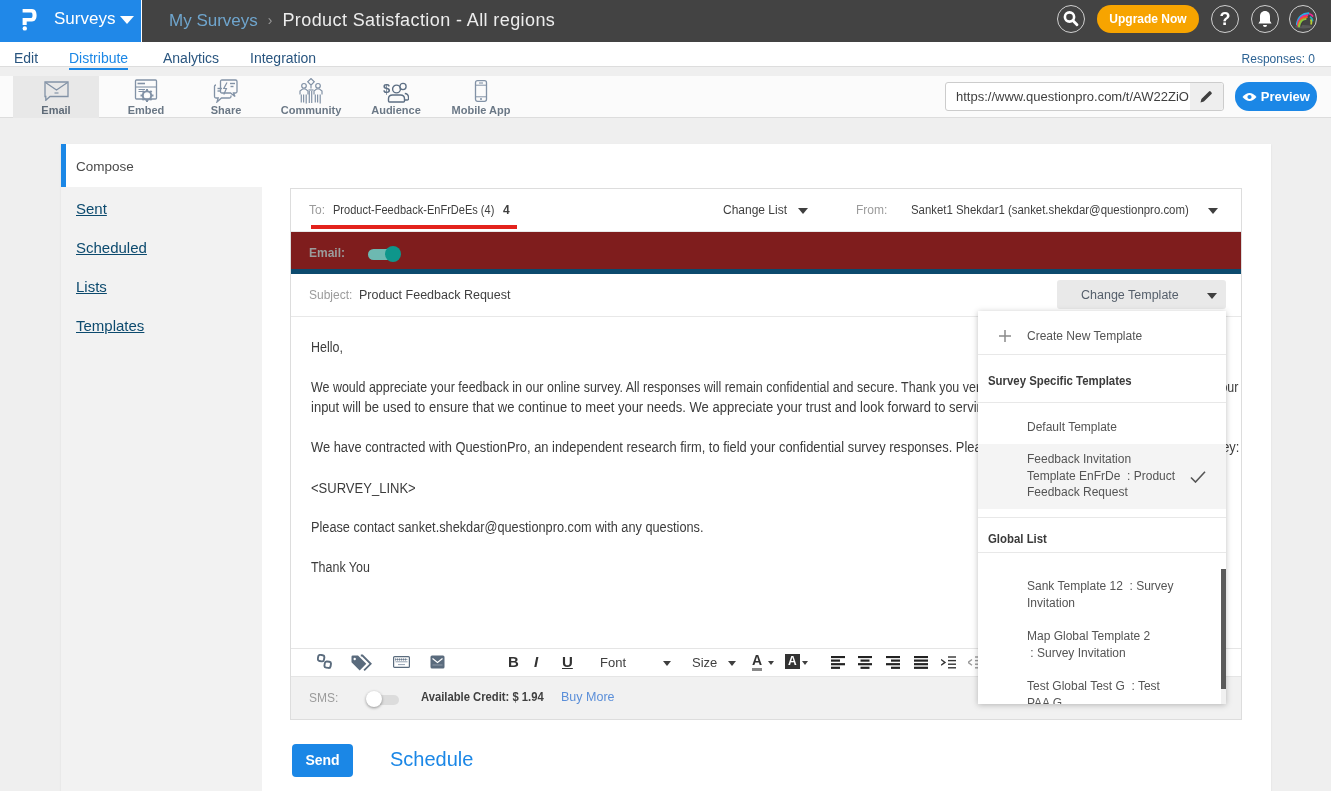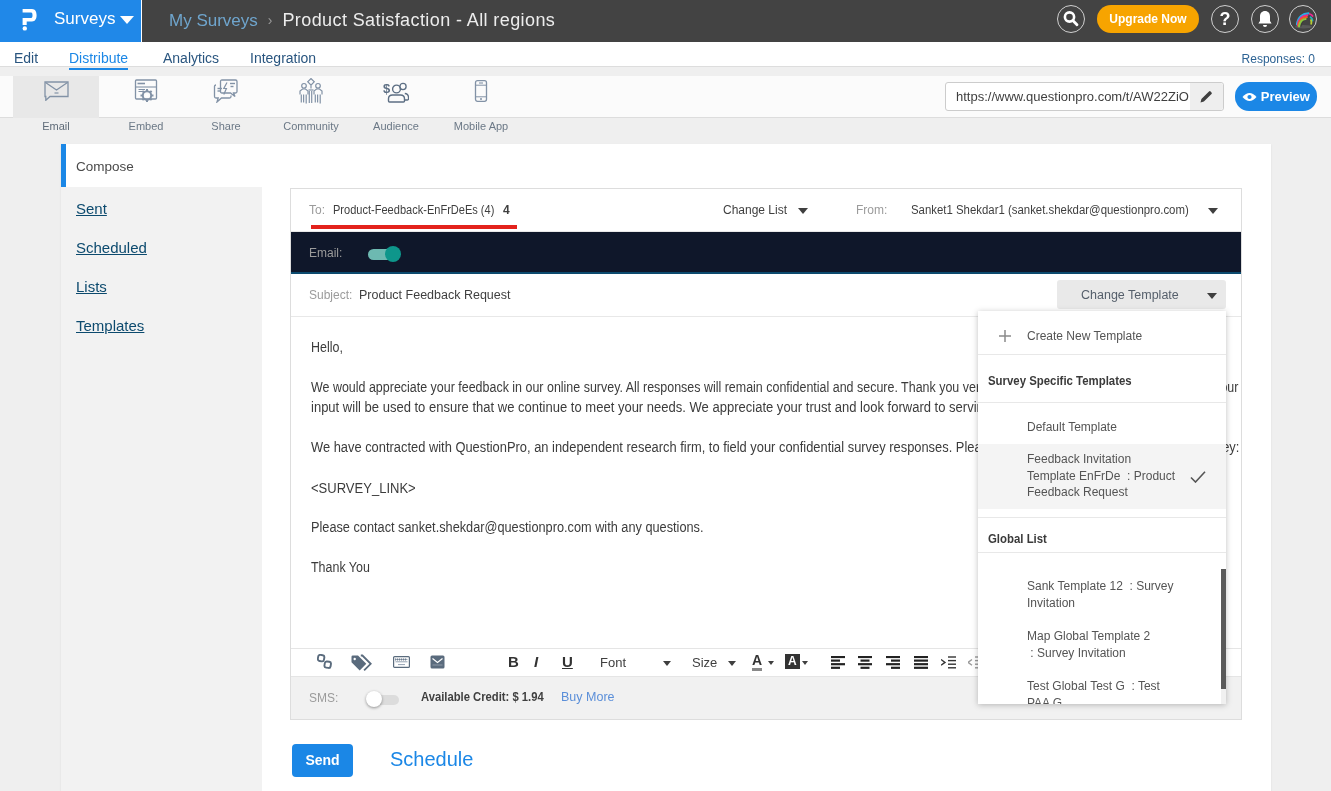--- a/index.html
+++ b/index.html
@@ -22,36 +22,36 @@
 #row2 { position:absolute; left:0; top:42px; width:1331px; height:25px; background:#fff; border-bottom:1px solid #ddd; }
 #row2 .tab { position:absolute; top:8px; font-size:14px; color:#29557f; }
 #row2 .active { color:#1b87e6; border-bottom:2px solid #1b87e6; padding-bottom:2px; }
 #responses { position:absolute; right:16px; top:10px; font-size:12px; color:#2d6394; }
 
 
 #row3 { position:absolute; left:0; top:76px; width:1331px; height:42px; background:#fbfbfb; border-bottom:1px solid #ddd; }
 #emailtab-bg { position:absolute; left:13px; top:0; width:86px; height:42px; background:#e8e8e8; }
 .dist { position:absolute; top:2px; width:86px; text-align:center; }
 .dist .ic { height:26px; display:flex; align-items:center; justify-content:center; }
-.dist .lbl { font-size:11px; color:#6b7886; margin-top:16px; }
+.dist .lbl { font-size:11px; color:#6b7886; margin-top:0px;font-weight:bold; }
 #urlbox { position:absolute; left:945px; top:6px; width:279px; height:29px; background:#fff; border:1px solid #ccc; border-radius:3px; font-size:13px; color:#3f3f3f; line-height:27px; padding-left:10px; white-space:nowrap; overflow:hidden; }
 #urlpencil { position:absolute; left:1190px; top:7px; width:33px; height:27px; background:#eee; border-radius:0 3px 3px 0; text-align:center; line-height:29px; }
 #preview { position:absolute; left:1235px; top:6px; width:82px; height:29px; background:#1b87e6; border-radius:14px; color:#fff; font-size:13px; font-weight:bold; text-align:center; line-height:29px; }
 
 
 #card { position:absolute; left:61px; top:144px; width:1210px; height:647px; background:#fff; box-shadow:0 1px 2px rgba(0,0,0,0.08); }
 #sidebar { position:absolute; left:0px; top:43px; width:201px; height:604px; background:#f2f2f2; }
 #compose-bar { position:absolute; left:0; top:0; width:5px; height:43px; background:#1b87e6; }
 #compose { position:absolute; left:15px; top:15px; font-size:13.5px; color:#4a4a4a; }
 .snav { position:absolute; left:15px; font-size:15px; color:#0c4a6e;text-decoration:underline; }
 
 
 #tobox { position:absolute; left:229px; top:44px; width:952px; height:532px; border:1px solid #ddd; background:#fff; }
 #torow { position:absolute; left:0; top:0; width:950px; height:43px; background:#fff; border-bottom:1px solid #e8e8e8; }
-#emailrow { position:absolute; left:0; top:43px; width:950px; height:42px; background:#0f172a; border-bottom:2px solid #0c4a6e; }
+#emailrow { position:absolute; left:0; top:43px; width:950px; height:42px; background:#7f1d1d; border-bottom:5px solid #0c4a6e;font-weight:bold; }
 #subjrow { position:absolute; left:0; top:85px; width:950px; height:43px; background:#fff; border-bottom:1px solid #e8e8e8; }
 .gray-lbl { color:#9b9b9b; font-size:12px; }
 .dark-txt { color:#3f3f3f; font-size:12px; }
 #redline { position:absolute; left:20px; top:36px; width:206px; height:4px; background:#e3221c; }
 .caret { display:inline-block; width:0; height:0; border-left:5px solid transparent; border-right:5px solid transparent; border-top:6px solid #3f3f3f; }
 
 
 .toggle-on { position:absolute; width:31px; height:11px; background:#6db9b1; border-radius:6px; }
 .toggle-on .knob { position:absolute; right:-2px; top:-3px; width:16px; height:16px; border-radius:50%; background:#0e968b; }
 .toggle-off { position:absolute; width:32px; height:10px; background:#dcdcdc; border-radius:5px; }

